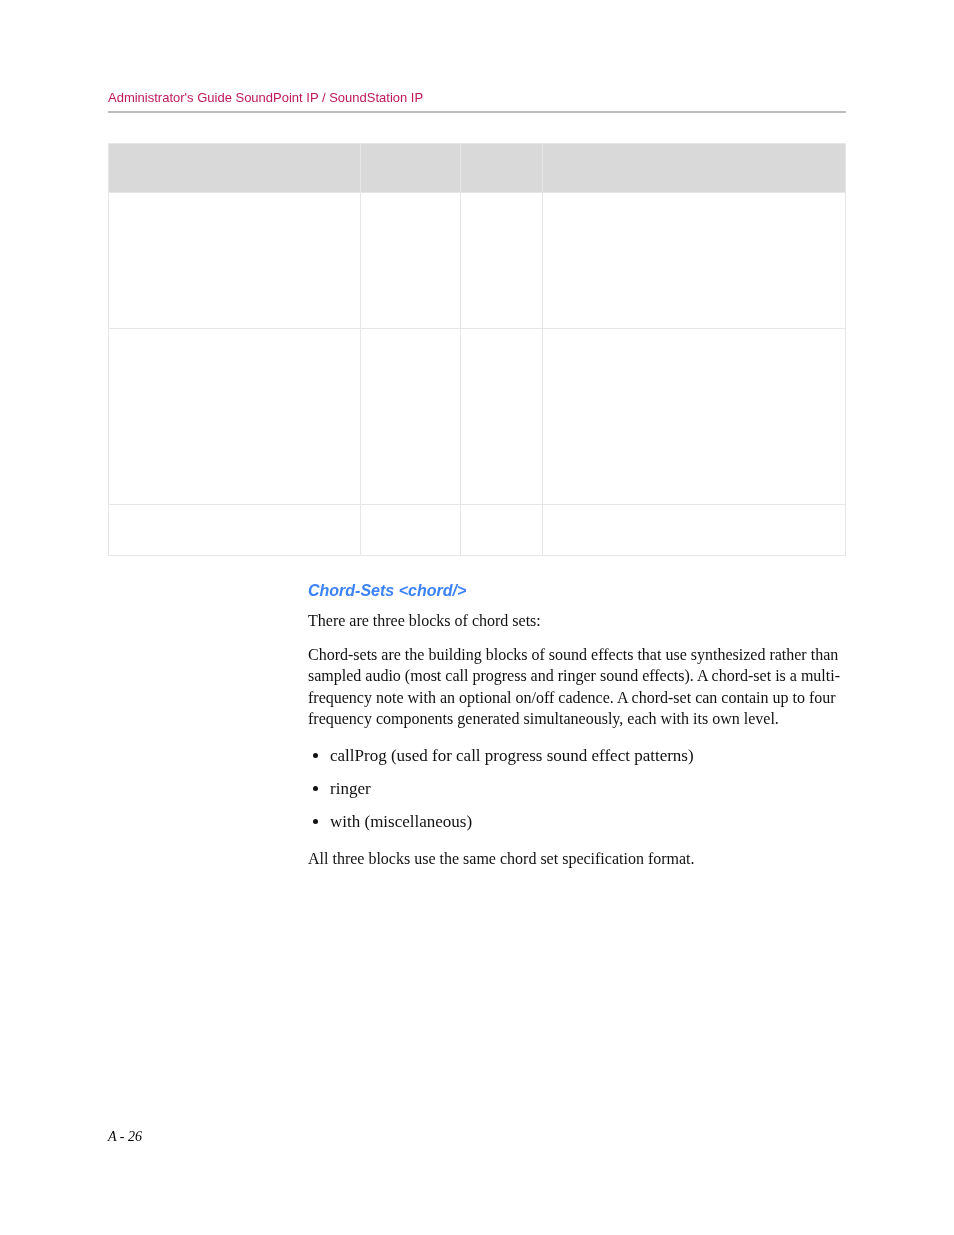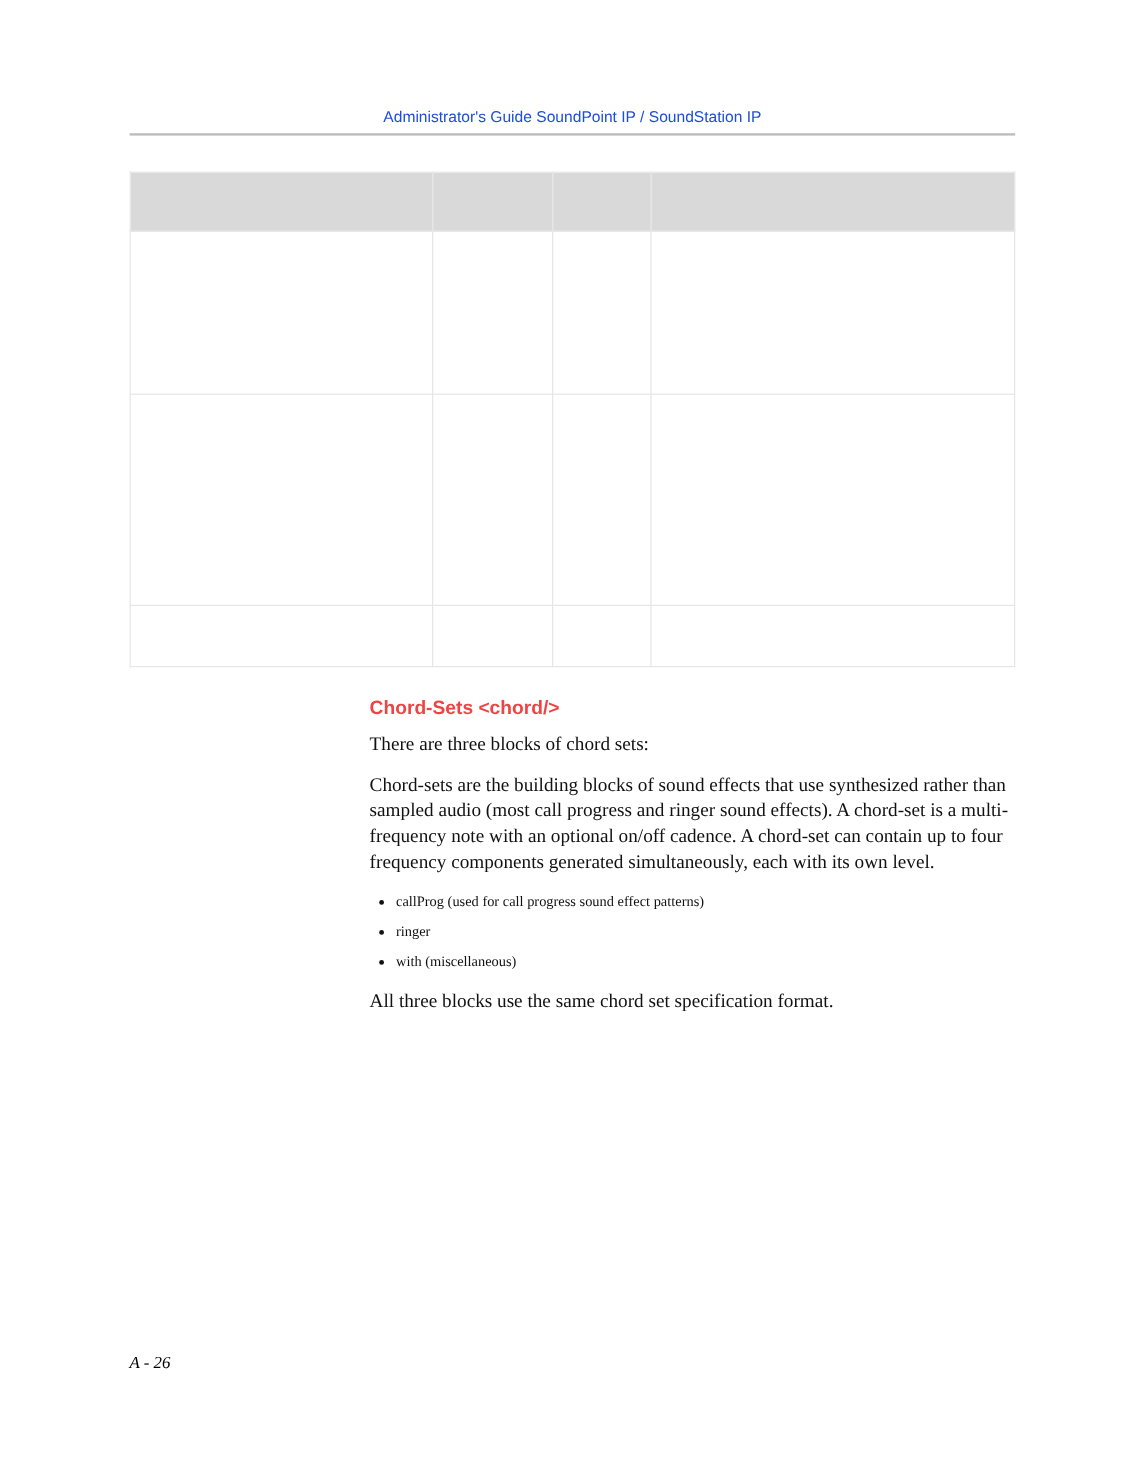--- a/index.html
+++ b/index.html
@@ -14,23 +14,22 @@
   .page {
     position: relative;
     width: 954px;
     height: 1235px;
     box-sizing: border-box;
     padding: 90px 108px 60px 108px;
   }
   .running-head {
     font-family: Futura, "Trebuchet MS", Arial, sans-serif;
     font-size: 13px;
-    color: #1d4ed8;
+    color: #be185d;
     margin-bottom: 6px;
-    text-align: center;
   }
   .head-rule {
     border: 0;
     border-top: 2px solid #bdbdbd;
     margin: 0 0 30px 0;
   }
   table.param-table {
     width: 100%;
     border-collapse: collapse;
     table-layout: fixed;
@@ -52,35 +51,36 @@
   table.param-table tr.r2 td { height: 175px; }
   table.param-table tr.r3 td { height: 50px; }
   .body-block {
     margin-left: 200px;
     margin-top: 26px;
   }
   .sect-title {
     font-family: Futura, "Trebuchet MS", Arial, sans-serif;
     font-weight: bold;
     font-size: 16px;
-    color: #ef4444;
+    color: #3b82f6;
     margin: 0 0 10px 0;
+    font-style: italic;
   }
   .para {
     font-size: 16px;
     line-height: 1.35;
     margin: 0 0 12px 0;
     color: #111;
   }
   ul.bullets {
     margin: 0 0 12px 0;
     padding-left: 22px;
   }
   ul.bullets li {
-    font-size: 12px;
+    font-size: 17px;
     line-height: 1.6;
     margin-bottom: 6px;
     color: #111;
   }
   .page-num {
     position: absolute;
     bottom: 90px;
     left: 108px;
     font-family: "Book Antiqua", Palatino, Georgia, serif;
     font-size: 14px;

